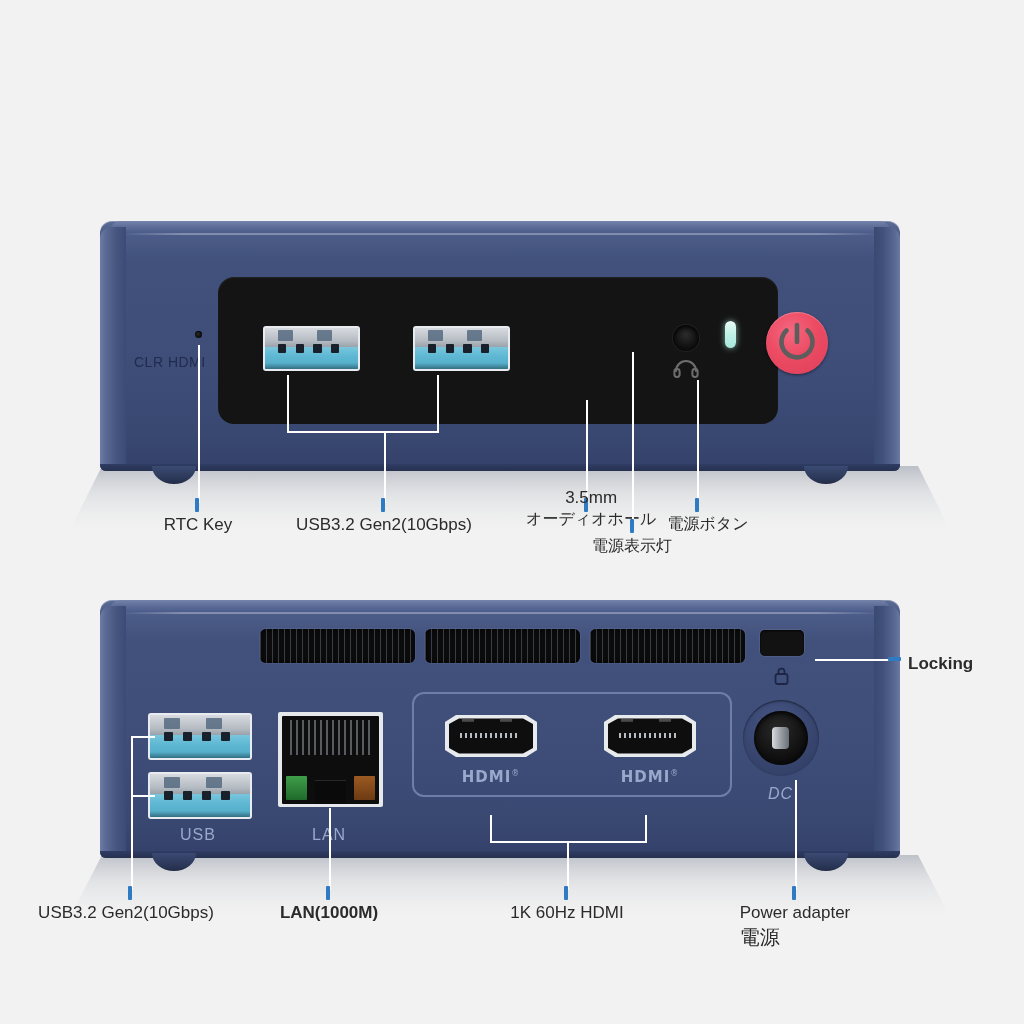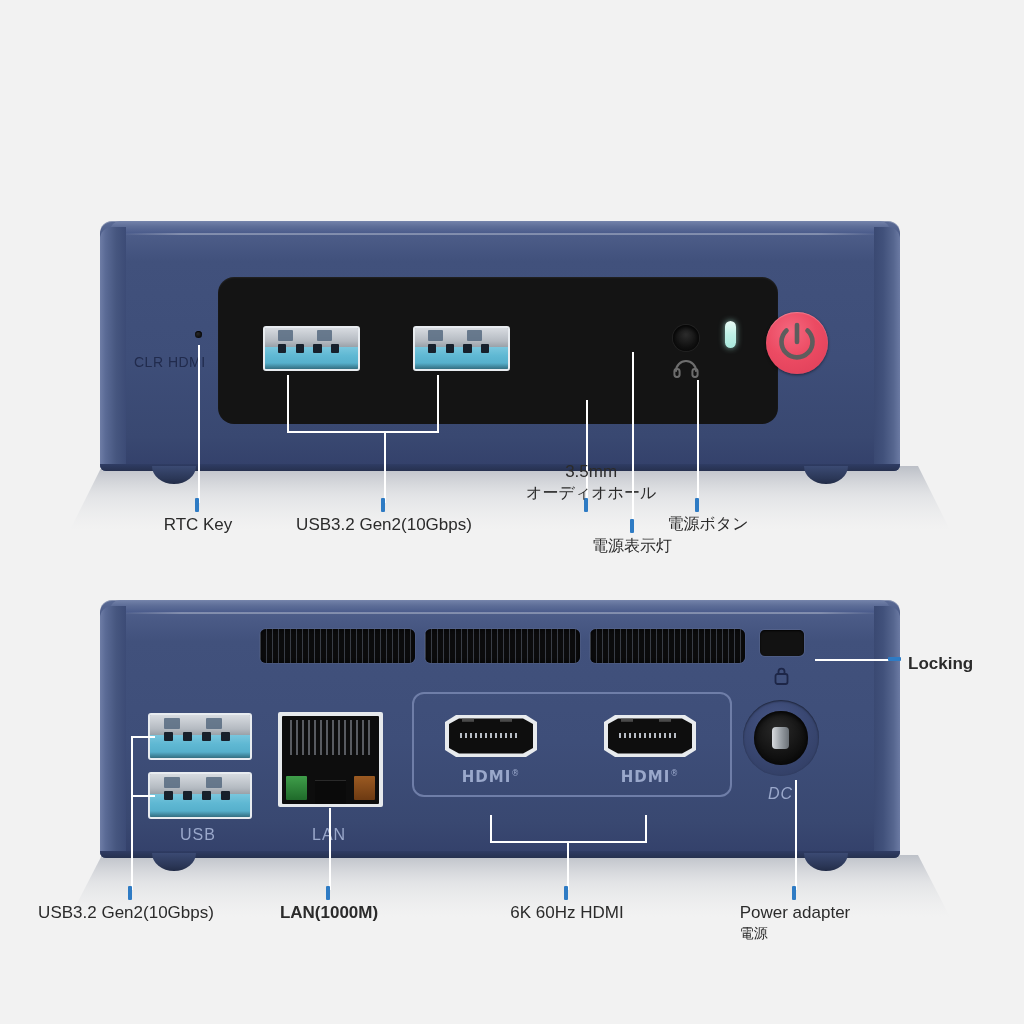--- a/index.html
+++ b/index.html
@@ -221,21 +221,21 @@
   .lead-h{height:2px;}
   .tick{position:absolute;width:4px;height:14px;background:#2e7bc4;border-radius:1px;}
   .tick-h{position:absolute;width:13px;height:4px;background:#2e7bc4;border-radius:1px;}
   .callout{
     position:absolute;color:#2b2b2b;font-size:17px;line-height:1.25;
     font-family:"Liberation Sans","DejaVu Sans",sans-serif;white-space:nowrap;
   }
   .callout.jp{font-family:"DejaVu Sans","Liberation Sans",sans-serif;font-size:16px;}
   .callout.c{transform:translateX(-50%);}
   .callout.two{line-height:1.3;}
-  .sub{display:block;font-size:14px;}
+  .sub{display:block;font-size:20px;}
 </style>
 </head>
 <body>
 
 <div id="stage">
 
 
   <svg class="shadow-trap" style="left:70px;top:466px;width:880px;height:64px;background:none;" viewBox="0 0 880 64" preserveAspectRatio="none">
     <defs>
       <linearGradient id="sg1" x1="0" y1="0" x2="0" y2="1">
@@ -310,21 +310,21 @@
 
   <div class="lead lead-v" style="left:287px;top:375px;height:58px;"></div>
   <div class="lead lead-v" style="left:437px;top:375px;height:58px;"></div>
   <div class="lead lead-h" style="left:287px;top:431px;width:152px;"></div>
   <div class="lead lead-v" style="left:384px;top:431px;height:72px;"></div>
   <div class="tick" style="left:381px;top:498px;"></div>
   <div class="callout c" style="left:384px;top:514px;">USB3.2 Gen2(10Gbps)</div>
 
   <div class="lead lead-v" style="left:586px;top:400px;height:103px;"></div>
   <div class="tick" style="left:584px;top:498px;"></div>
-  <div class="callout two" style="left:526px;top:461px;text-align:center;">
+  <div class="callout two" style="left:526px;top:487px;text-align:center;">
     <span>3.5mm</span>
     <span class="sub jp" style="font-family:'DejaVu Sans',sans-serif;font-size:16px;">オーディオホール</span>
   </div>
 
   <div class="lead lead-v" style="left:632px;top:352px;height:172px;"></div>
   <div class="tick" style="left:630px;top:519px;"></div>
   <div class="callout c jp" style="left:632px;top:536px;">電源表示灯</div>
 
   <div class="lead lead-v" style="left:697px;top:380px;height:123px;"></div>
   <div class="tick" style="left:695px;top:498px;"></div>
@@ -478,21 +478,21 @@
 
   <div class="lead lead-v" style="left:329px;top:808px;height:82px;"></div>
   <div class="tick" style="left:326px;top:886px;"></div>
   <div class="callout c" style="left:329px;top:902px;font-weight:bold;">LAN(1000M)</div>
 
   <div class="lead lead-v" style="left:490px;top:815px;height:28px;"></div>
   <div class="lead lead-v" style="left:645px;top:815px;height:28px;"></div>
   <div class="lead lead-h" style="left:490px;top:841px;width:157px;"></div>
   <div class="lead lead-v" style="left:567px;top:841px;height:49px;"></div>
   <div class="tick" style="left:564px;top:886px;"></div>
-  <div class="callout c" style="left:567px;top:902px;">6K 60Hz HDMI</div>
+  <div class="callout c" style="left:567px;top:902px;">1K 60Hz HDMI</div>
 
   <div class="lead lead-v" style="left:795px;top:780px;height:110px;"></div>
   <div class="tick" style="left:792px;top:886px;"></div>
   <div class="callout two c" style="left:795px;top:902px;">
     <span>Power adapter</span>
     <span class="sub" style="font-family:'DejaVu Sans',sans-serif;">電源</span>
   </div>
 
 </div>
 

